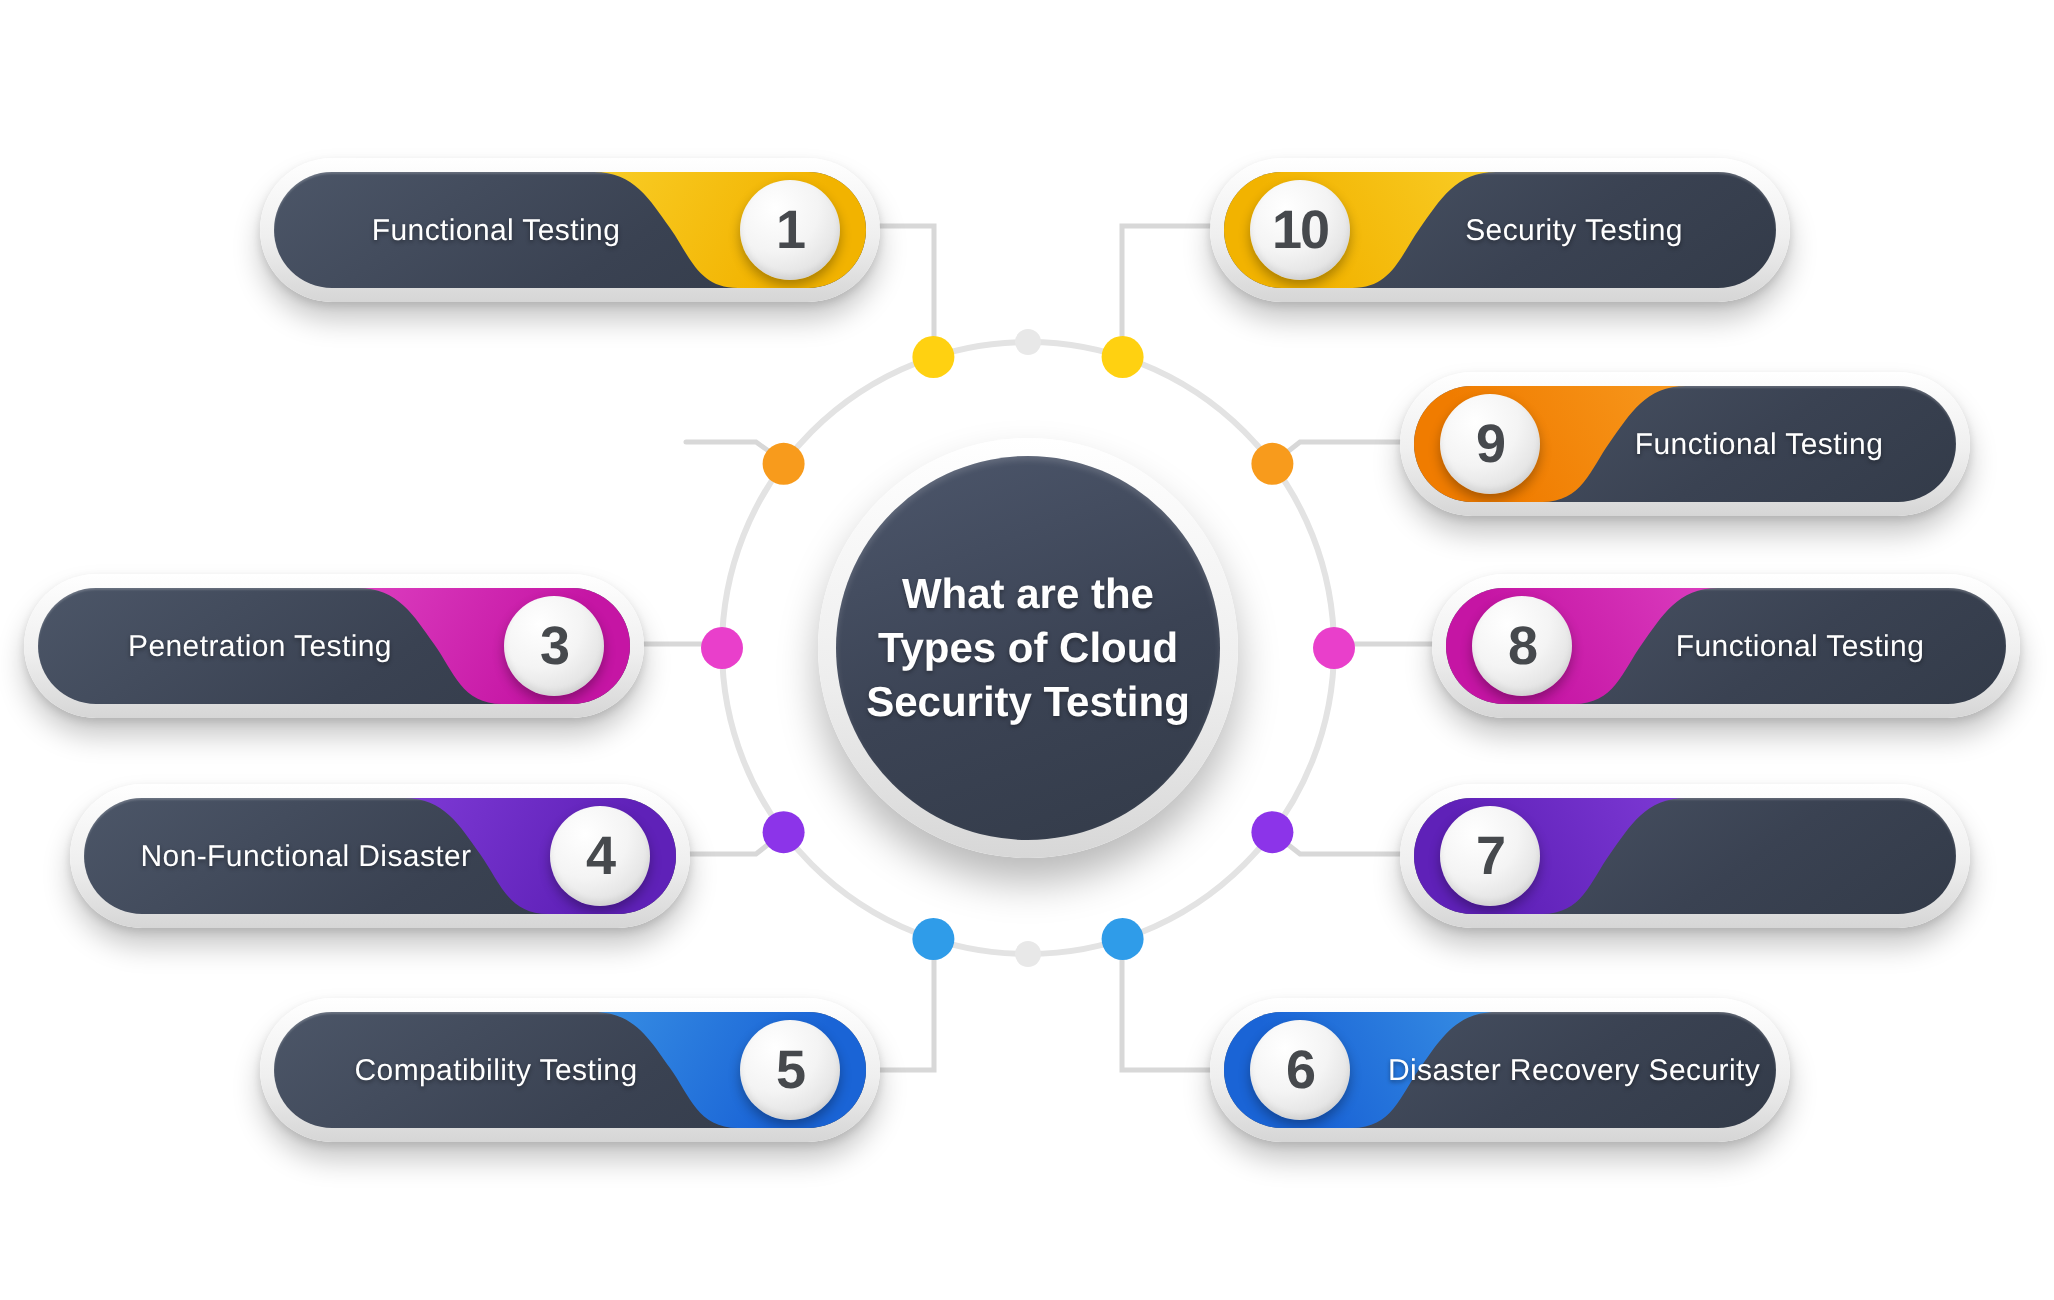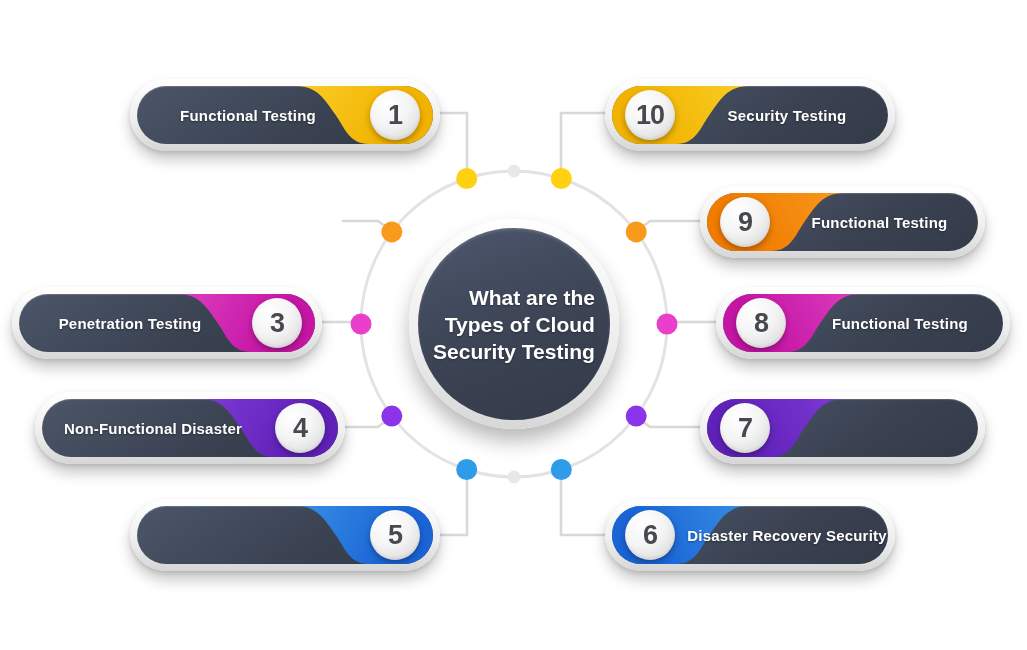--- a/index.html
+++ b/index.html
@@ -24,21 +24,21 @@
   }
   .blob{
     position:absolute;top:0;right:0;width:296px;height:58px;
     background:linear-gradient(120deg,var(--c1) 15%,var(--c2) 85%);
     clip-path:path('M160,0 L296,0 L296,58 L232,58 C212,58 208,42 198,28 C188,14 180,0 160,0 Z');
   }
   .item.right .blob{right:auto;left:0;transform:scaleX(-1);}
   .label{
     position:absolute;top:0;bottom:0;left:14px;right:88px;
     display:flex;align-items:center;justify-content:center;white-space:nowrap;
-    color:#FFFFFF;font-weight:bold;font-size:15px;letter-spacing:0.2px;
+    color:#FFFFFF;font-weight:normal;font-size:15px;letter-spacing:0.2px;
     text-shadow:0 1px 2px rgba(0,0,0,0.4);
   }
   .item.right .label{left:88px;right:14px;}
   .badge{
     position:absolute;top:50%;transform:translateY(-50%);right:13px;width:50px;height:50px;
     border-radius:50%;
     background:radial-gradient(circle at 35% 28%,#FFFFFF 0%,#F4F4F4 45%,#D4D4D4 100%);
     box-shadow:0 3px 6px rgba(0,0,0,0.30), inset 0 -2px 3px rgba(0,0,0,0.08);
     display:flex;align-items:center;justify-content:center;
   }
@@ -52,21 +52,21 @@
     box-shadow:0 12px 20px rgba(0,0,0,0.28);
     z-index:2;
   }
   .center-inner{
     position:absolute;inset:9px;border-radius:50%;
     background:linear-gradient(160deg,#4D576C 0%,#3B4354 55%,#333B49 100%);
     box-shadow:inset 0 2px 3px rgba(255,255,255,0.15);
     display:flex;align-items:center;justify-content:center;
   }
   .center-title{
-    color:#FFFFFF;font-weight:bold;font-size:21px;line-height:27px;text-align:right;
+    color:#FFFFFF;font-weight:bold;font-size:21px;line-height:27px;text-align:center;
     text-shadow:0 1px 2px rgba(0,0,0,0.35);
   }
 </style>
 </head>
 <body>
 
 <div id="stage">
   <svg id="connector-svg" width="1027" height="650" viewBox="0 0 1027 650">
       <circle cx="514" cy="324" r="153" fill="none" stroke="#E3E3E3" stroke-width="3"></circle>
       <path d="M440,113 L467,113 L467,168" fill="none" stroke="#D8D8D8" stroke-width="2.5" stroke-linecap="round"></path>
@@ -125,20 +125,21 @@
       <div class="blob"></div>
       <div class="label">Non-Functional Disaster</div>
       <div class="badge">
         <span>4</span>
       </div>
     </div>
   </div>
     <div class="item left" style="left: 130px; top: 499px; width: 310px; --c1: #52B5F0; --c2: #1A64D6;">
     <div class="pill-inner">
       <div class="blob"></div>
+      <div class="label">Compatibility Testing</div>
       <div class="badge">
         <span>5</span>
       </div>
     </div>
   </div>
     <div class="item right" style="left: 605px; top: 79px; width: 290px; --c1: #FFE54A; --c2: #F2B300;">
     <div class="pill-inner">
       <div class="blob"></div>
       <div class="label">Security Testing</div>
       <div class="badge">

